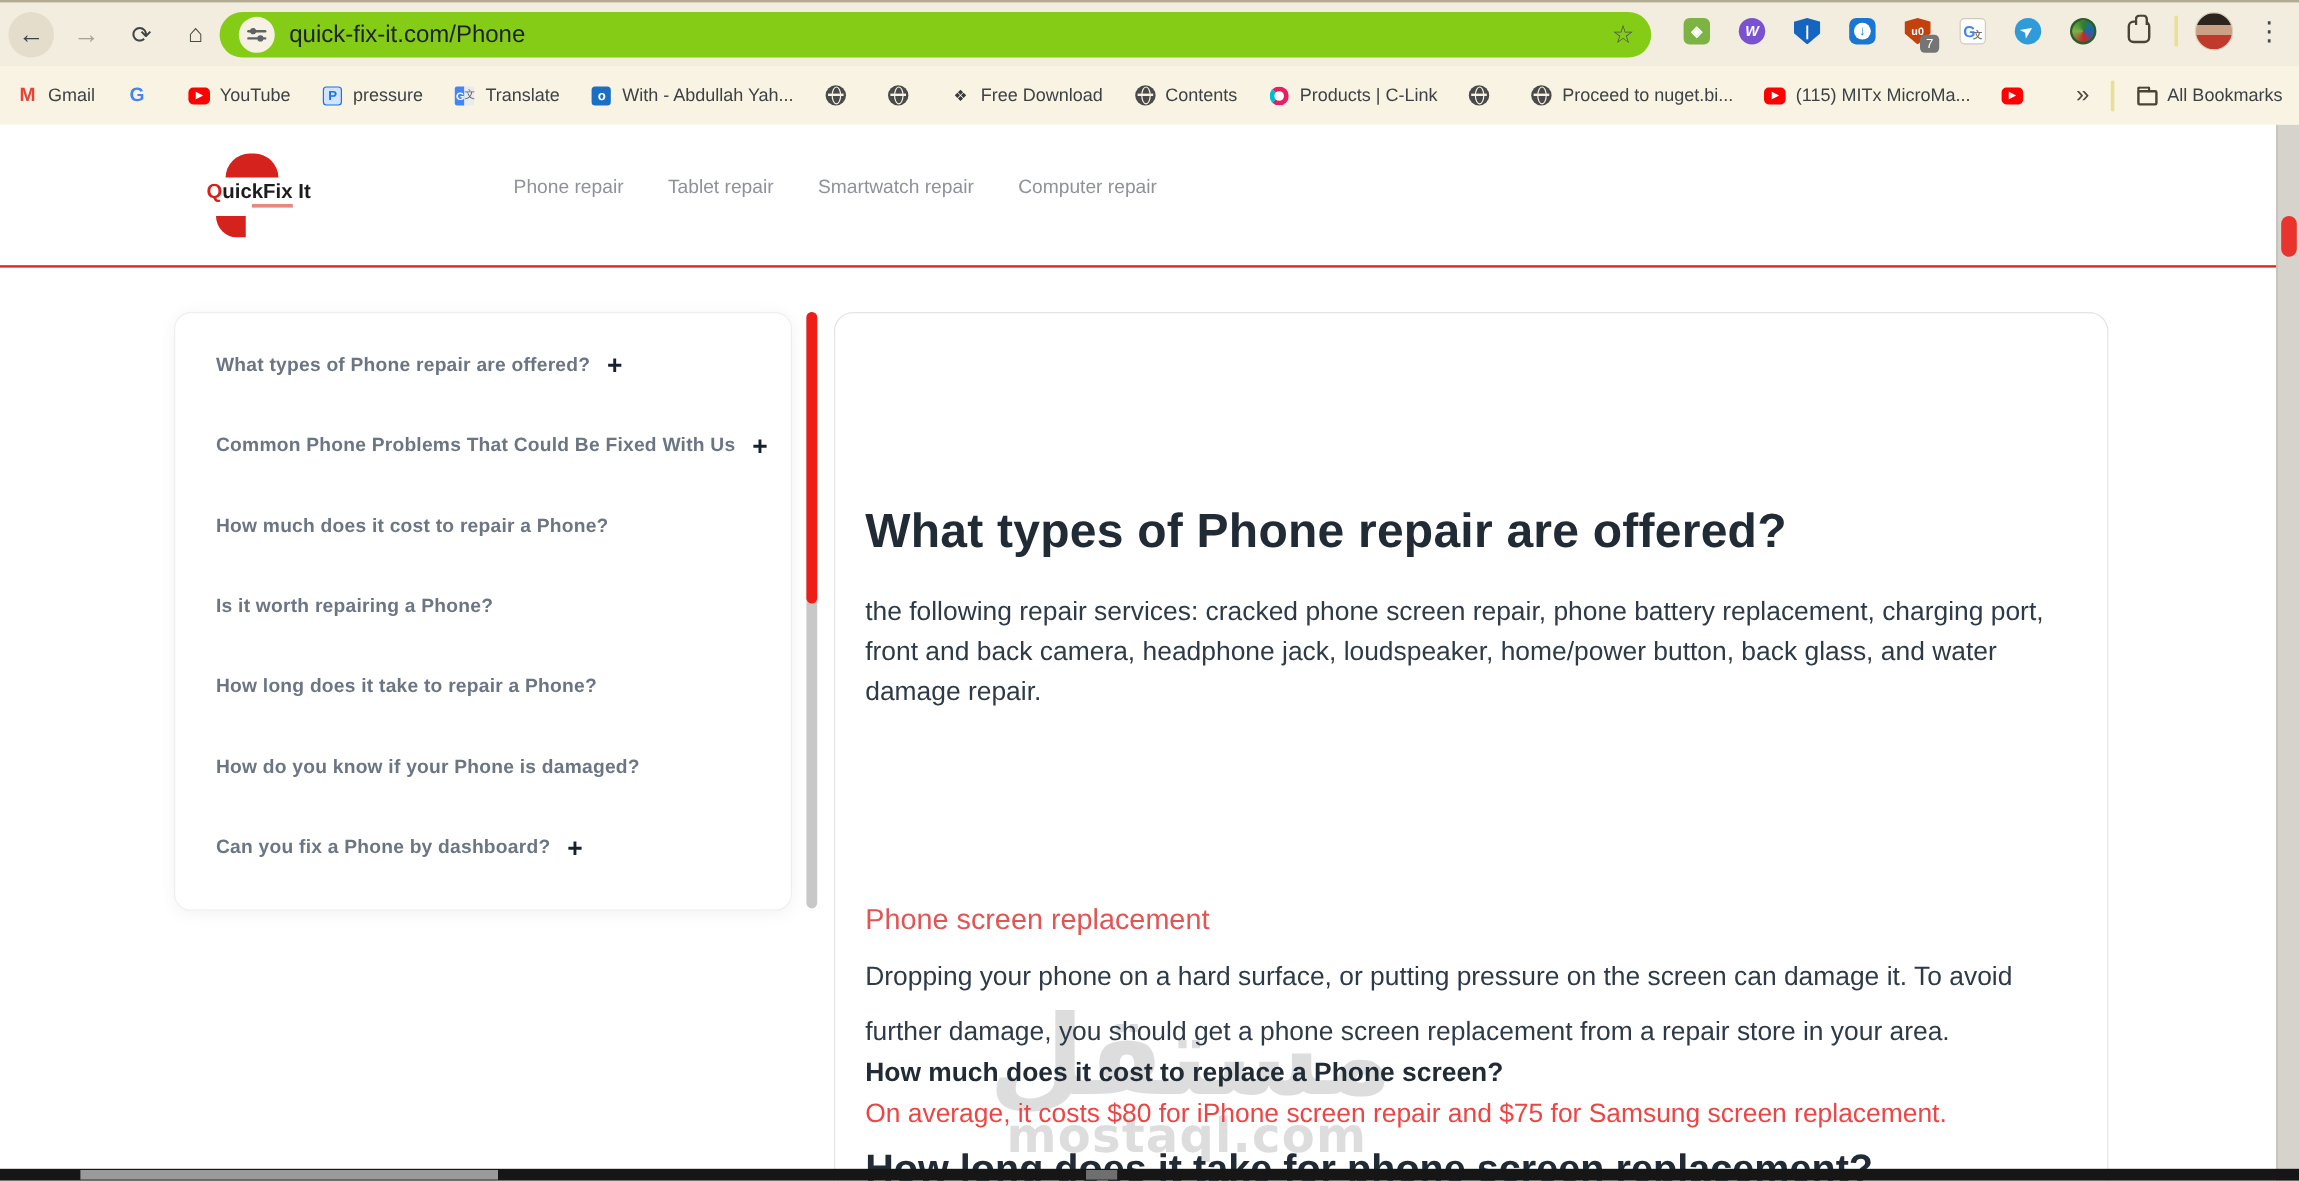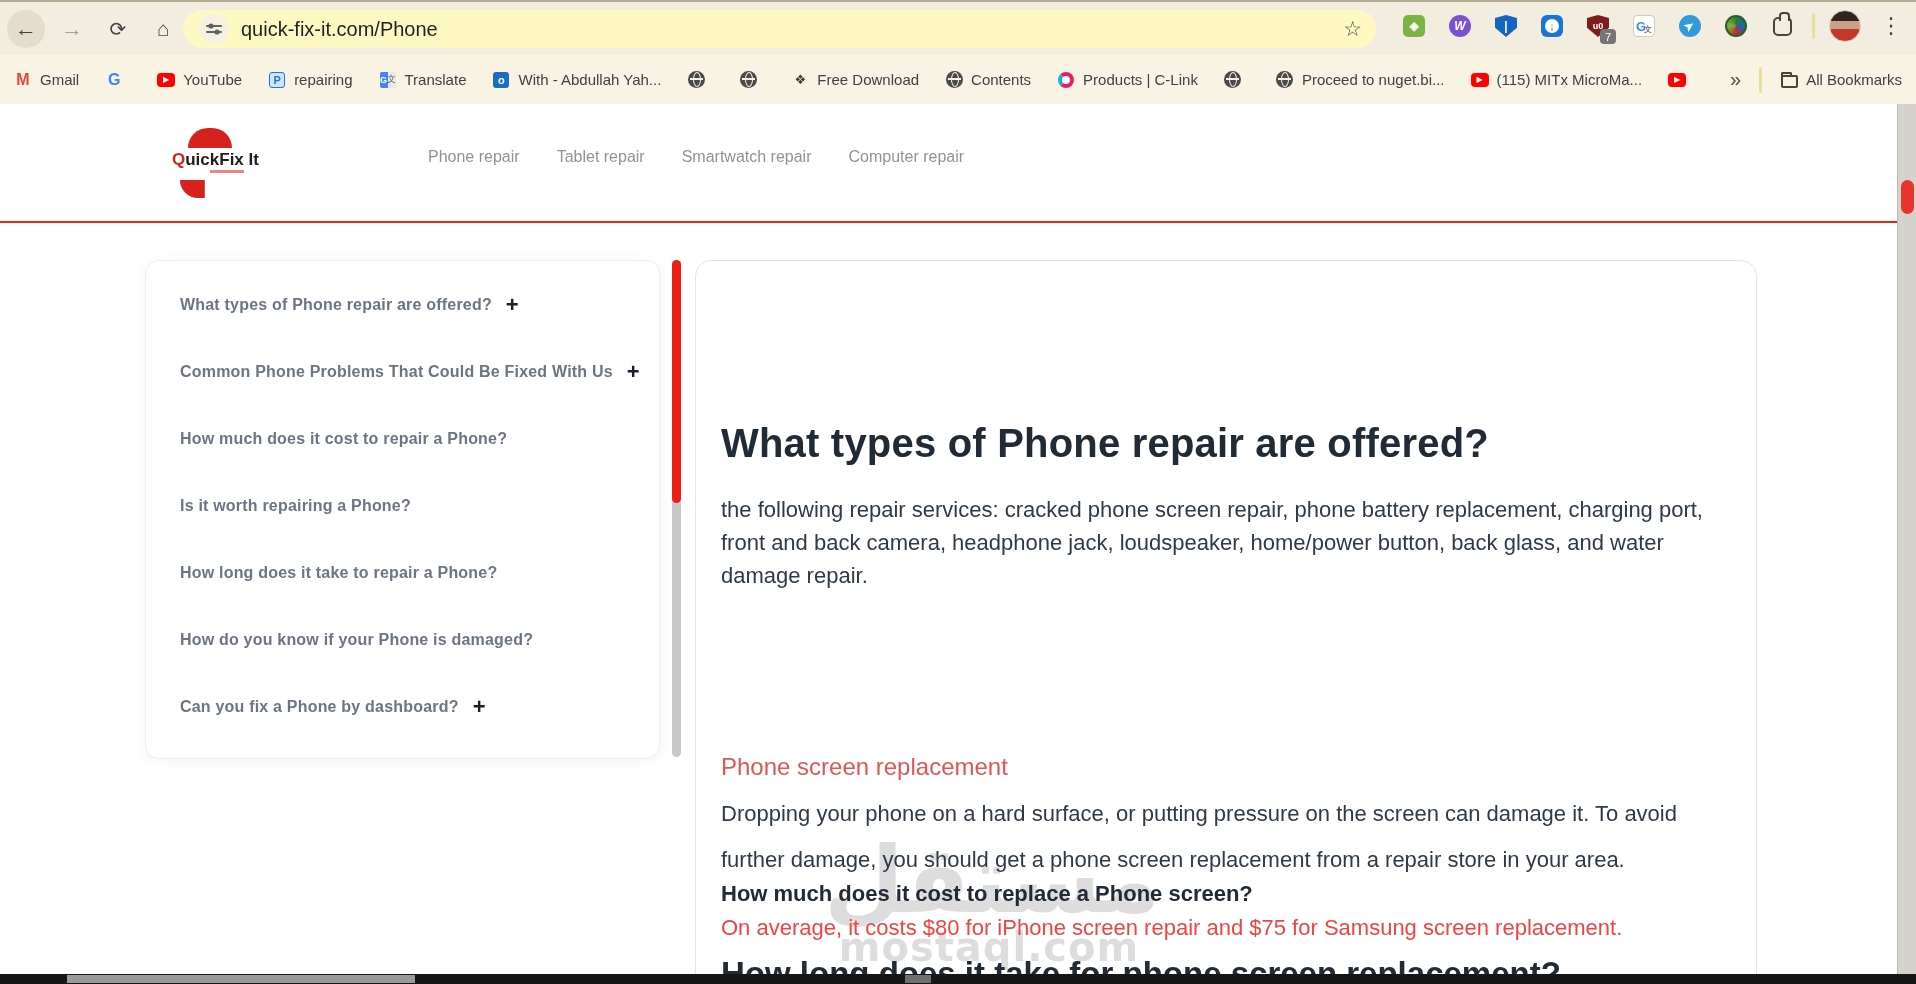--- a/index.html
+++ b/index.html
@@ -11,38 +11,38 @@
              background:#f2edde; border-top:2px solid #b3aa92; }
   .navbtn { position:absolute; top:8px; width:38px; height:38px; border-radius:50%;
             display:flex; align-items:center; justify-content:center;
             font-size:22px; color:#3f4347; cursor:pointer; }
   .navbtn.back { left:7px; background:#e4ddcc; }
   .navbtn.fwd  { left:53px; color:#a6a294; }
   .navbtn.reload { left:99px; font-size:20px; }
   .navbtn.home { left:144px; font-size:21px; color:#4b4c40; }
 
   .omnibox { position:absolute; left:183px; top:8px; width:1193px; height:38px;
-             background:#fef9c3; border-radius:19px; display:flex; align-items:center; }
+             background:#84cc16; border-radius:19px; display:flex; align-items:center; }
   .tune { margin-left:16px; width:30px; height:30px; border-radius:50%; background:#f6f1e3;
           display:flex; align-items:center; justify-content:center; }
   .url { margin-left:12px; font-size:20px; color:#1f2125; }
   .star { margin-left:auto; margin-right:14px; font-size:21px; color:#4c4f53; }
 
   .extrow { position:absolute; top:8px; left:1398px; display:flex; align-items:center; gap:14px; }
   .ext { width:32px; height:32px; display:flex; align-items:center; justify-content:center;
          position:relative; cursor:pointer; }
   .eico { width:22px; height:22px; display:flex; align-items:center; justify-content:center;
           font-size:12px; color:#fff; font-weight:bold; }
   .e-green { background:#7cb342; border-radius:5px; }
   .e-purple { background:#7a52d1; border-radius:50%; font-style:italic; }
   .e-shield { background:#1565c0; clip-path:polygon(50% 0,100% 14%,100% 58%,50% 100%,0 58%,0 14%); }
   .e-dl { background:#1976d2; border-radius:6px; }
   .e-dl .inner { width:14px; height:14px; background:#fff; border-radius:50%; color:#1976d2;
                  font-size:11px; display:flex; align-items:center; justify-content:center; }
-  .e-ublock { background:#7f1d1d; clip-path:polygon(50% 0,100% 14%,100% 58%,50% 100%,0 58%,0 14%); font-size:9px; }
+  .e-ublock { background:#c2410c; clip-path:polygon(50% 0,100% 14%,100% 58%,50% 100%,0 58%,0 14%); font-size:9px; }
   .badge { position:absolute; right:-2px; bottom:-2px; min-width:16px; height:15px; background:#757575;
            border-radius:4px; color:#fff; font-size:11px; display:flex; align-items:center;
            justify-content:center; padding:0 2px; }
   .e-gtrans { background:#fff; border:1px solid #d0cbbc; border-radius:4px; color:#4285f4; font-size:13px; }
   .e-gtrans small { font-size:8px; color:#757575; margin-left:-2px; margin-top:6px; }
   .e-telegram { background:#2f9bd8; border-radius:50%; }
   .e-telegram span { display:inline-block; transform:rotate(-35deg); font-size:12px; margin-left:-2px; }
   .e-idm { border-radius:50%; background:conic-gradient(#2e7d32,#1565c0,#c62828,#7cb342,#2e7d32);
            border:2px solid #265f28; }
   .e-puzzle { border:2.5px solid #4a4436; border-radius:5px; width:19px; height:19px; position:relative; background:transparent; }
@@ -212,21 +212,21 @@
   <div class="bm">
     <span class="bico">
         <span class="i-yt">▶</span>
       </span>
     <span>YouTube</span>
   </div>
   <div class="bm">
     <span class="bico">
         <span class="i-dash">P</span>
       </span>
-    <span>repairing</span>
+    <span>pressure</span>
   </div>
   <div class="bm">
     <span class="bico">
         <span class="i-gt">
           <b>G</b>
           <i>文</i>
         </span>
       </span>
     <span>Translate</span>
   </div>

